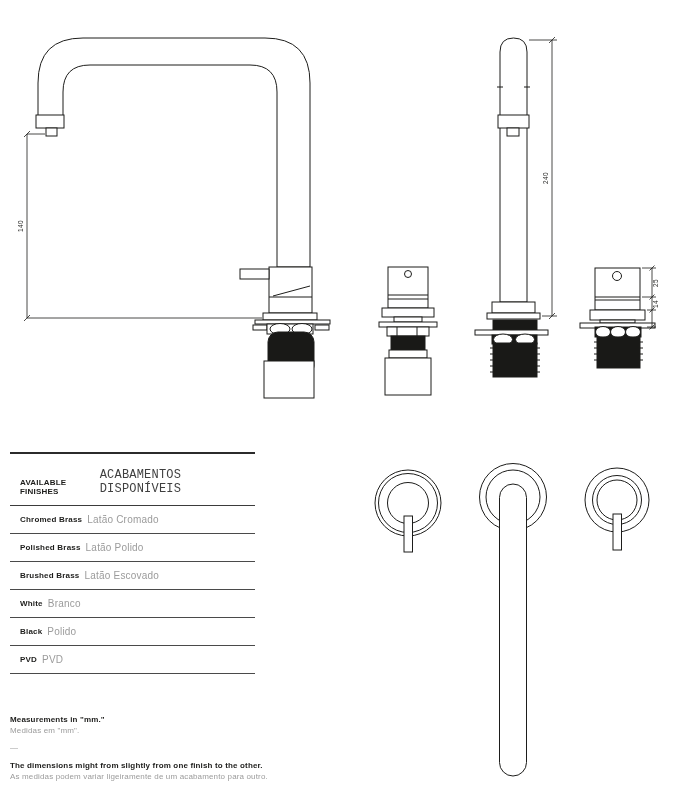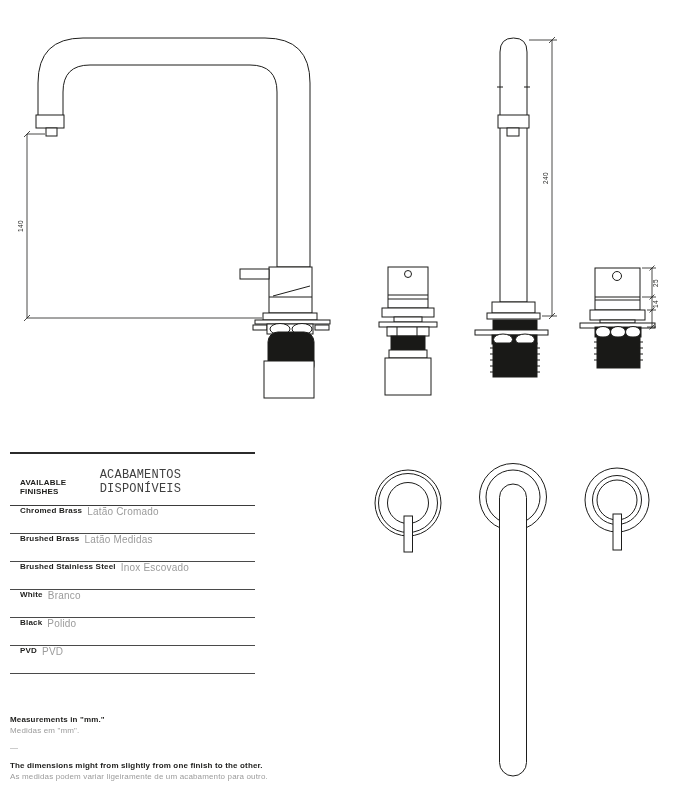--- a/index.html
+++ b/index.html
@@ -9,21 +9,21 @@
   .ln{stroke:#1d1d1b;stroke-width:1;fill:none;}
   .lnw{stroke:#1d1d1b;stroke-width:1;fill:#ffffff;}
   .blk{fill:#191917;stroke:#1d1d1b;stroke-width:1;}
   .dim{stroke:#1d1d1b;stroke-width:0.8;fill:none;}
   .dimtext{font-family:"Liberation Sans",sans-serif;font-size:6.5px;fill:#1d1d1b;letter-spacing:.4px;}
   
   .ftable{position:absolute;left:10px;top:452px;width:245px;border-top:2px solid #2b2b2b;}
   .fheader{display:flex;align-items:flex-end;padding:14px 0 9px 10px;border-bottom:1.5px solid #3b3b3b;}
   .fheader .ten{font-size:8px;font-weight:bold;color:#1d1d1b;letter-spacing:.2px;}
   .fheader .tpt{font-size:12px;color:#3f3f3f;letter-spacing:.2px;font-family:Liberation Mono, monospace;}
-  .frow{display:flex;align-items:flex-start;gap:5px;height:27px;padding-left:10px;border-bottom:1px solid #4a4a4a;}
+  .frow{display:flex;align-items:center;gap:5px;height:27px;padding-left:10px;border-bottom:1px solid #4a4a4a;}
   .fen{font-size:8px;font-weight:bold;color:#1d1d1b;letter-spacing:.2px;}
   .fpt{font-size:10px;color:#9b9b9b;letter-spacing:.2px;}
   
   .notes{position:absolute;left:10px;top:714px;width:330px;}
   .nb{font-size:8px;font-weight:bold;color:#1d1d1b;line-height:11px;letter-spacing:.15px;}
   .ng{font-size:8px;color:#9b9b9b;line-height:11px;letter-spacing:.15px;}
   .nd{font-size:8px;color:#9b9b9b;line-height:10px;margin:7px 0 7px 0;}
 </style>
 </head>
 <body>
@@ -183,26 +183,26 @@
   <div class="ftable">
     <div class="fheader">
       <span class="ten">AVAILABLE FINISHES</span>
       <span class="tpt">ACABAMENTOS DISPONÍVEIS</span>
     </div>
     <div class="frow">
       <span class="fen">Chromed Brass</span>
       <span class="fpt">Latão Cromado</span>
     </div>
     <div class="frow">
+      <span class="fen">Polished Brass</span>
+      <span class="fpt">Latão Polido</span>
+    </div>
+    <div class="frow">
       <span class="fen">Brushed Brass</span>
-      <span class="fpt">Latão Medidas</span>
-    </div>
-    <div class="frow">
-      <span class="fen">Brushed Stainless Steel</span>
-      <span class="fpt">Inox Escovado</span>
+      <span class="fpt">Latão Escovado</span>
     </div>
     <div class="frow">
       <span class="fen">White</span>
       <span class="fpt">Branco</span>
     </div>
     <div class="frow">
       <span class="fen">Black</span>
       <span class="fpt">Polido</span>
     </div>
     <div class="frow">

